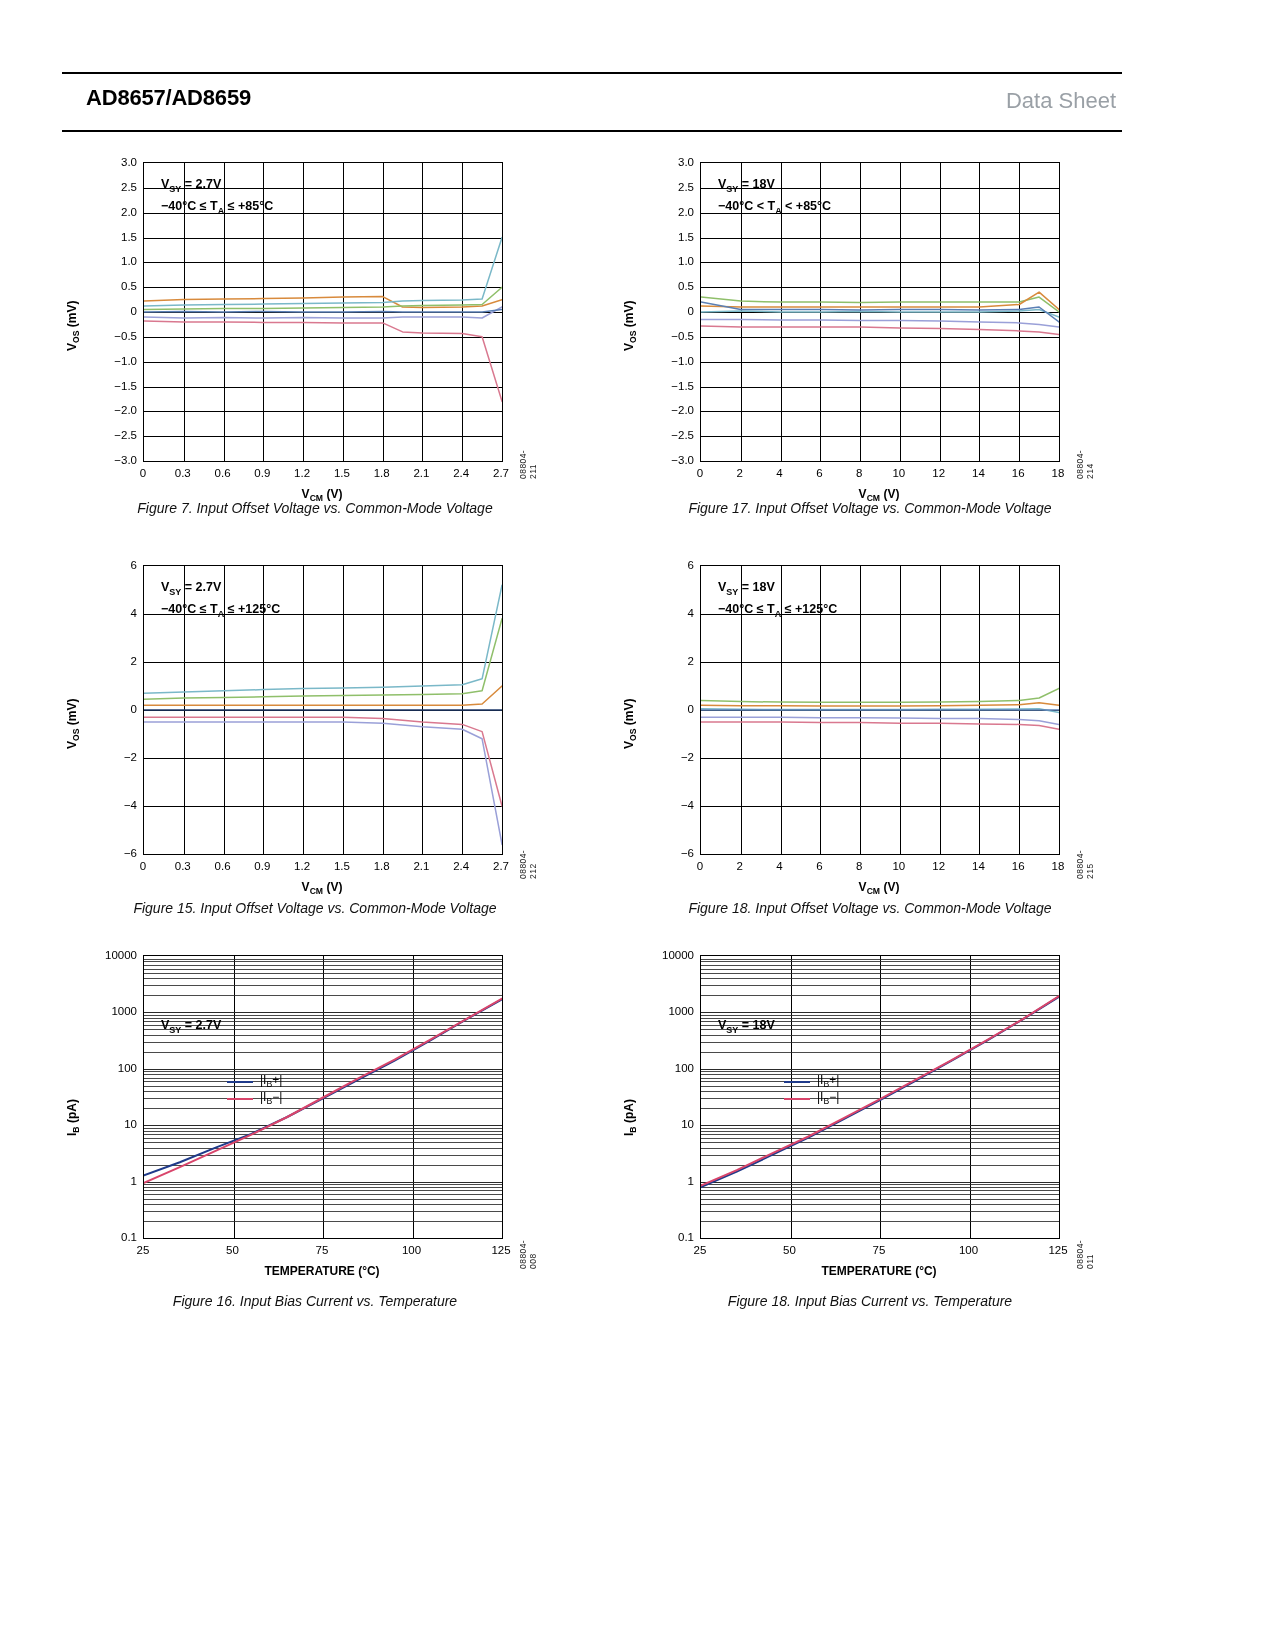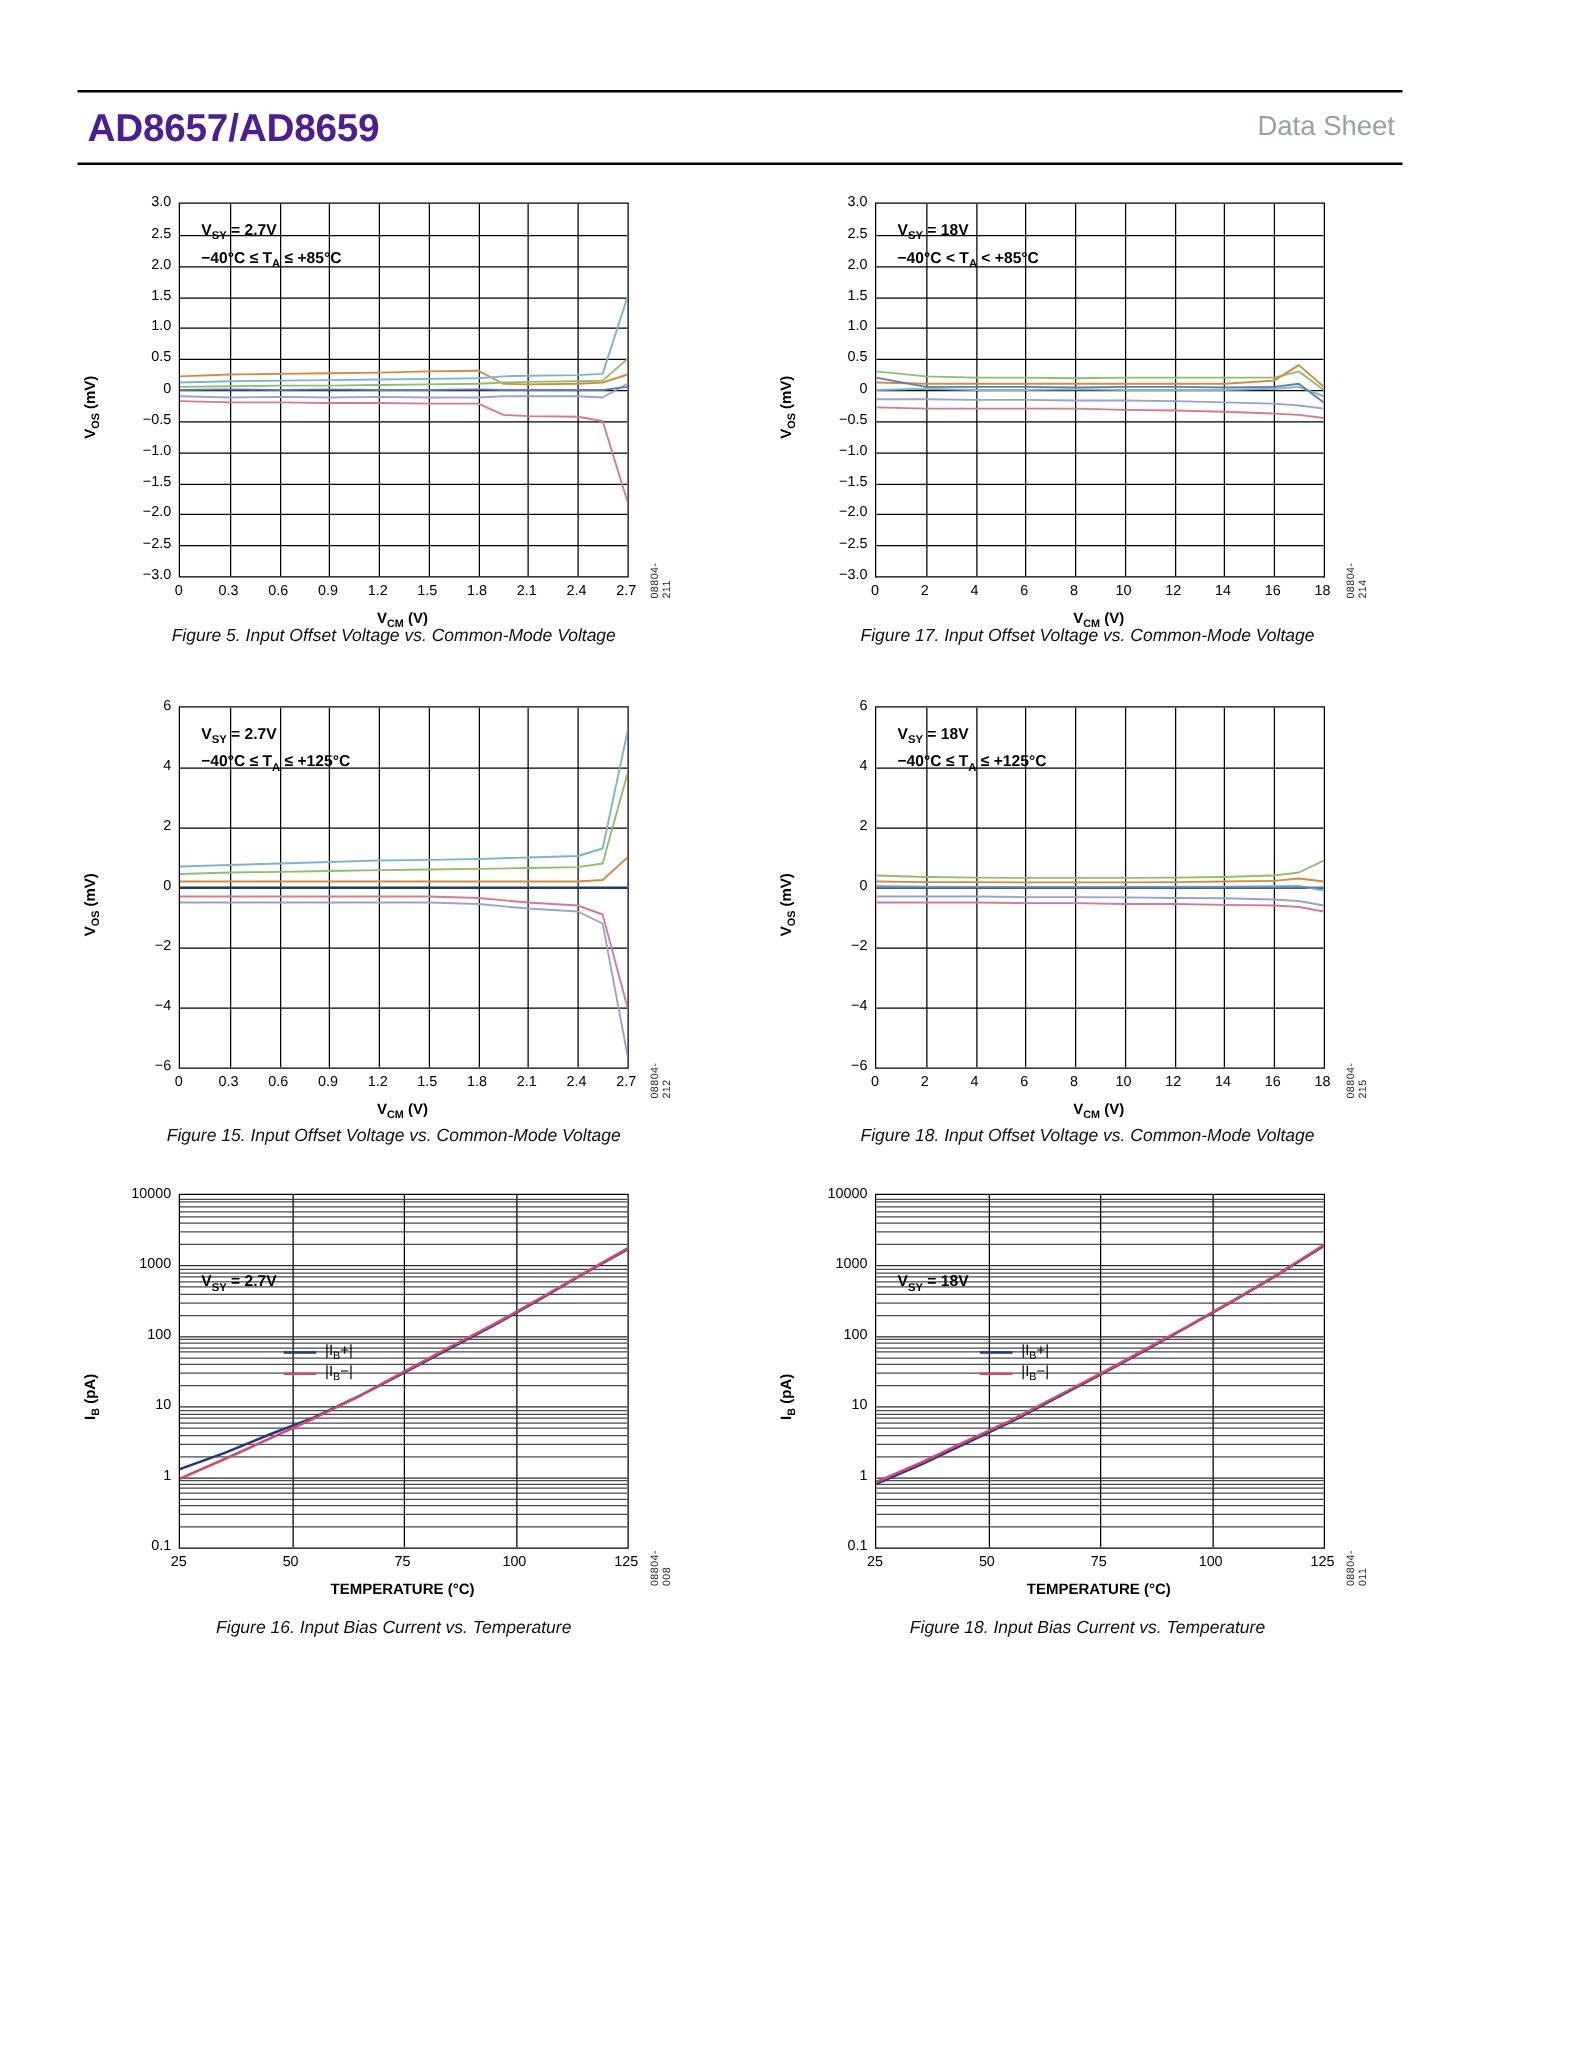--- a/index.html
+++ b/index.html
@@ -11,22 +11,22 @@
     position:relative;
   }
   .page{position:relative;width:1275px;height:1650px;}
 
   
   .header{
     position:absolute;left:62px;top:72px;width:1060px;height:56px;
     border-top:2px solid #000;border-bottom:2px solid #000;
   }
   .header .title{
-    position:absolute;left:8px;top:11px;
-    font-size:31px;font-weight:bold;letter-spacing:-0.2px;color:#4c1d95;
+    position:absolute;left:24px;top:11px;
+    font-size:22px;font-weight:bold;letter-spacing:-0.2px;color:#000000;
   }
   .header .ds{
     position:absolute;right:6px;top:14px;
     font-size:22px;color:#9aa0a6;font-weight:normal;
   }
 
   
   .footer{
     position:absolute;left:0;top:1504px;width:1275px;text-align:center;
     font-size:13.5px;color:#333;
@@ -125,21 +125,21 @@
         <div class="xtick" style="left: 262.333px; top: 467px;">0.9</div>
         <div class="xtick" style="left: 302.111px; top: 467px;">1.2</div>
         <div class="xtick" style="left: 341.889px; top: 467px;">1.5</div>
         <div class="xtick" style="left: 381.667px; top: 467px;">1.8</div>
         <div class="xtick" style="left: 421.444px; top: 467px;">2.1</div>
         <div class="xtick" style="left: 461.222px; top: 467px;">2.4</div>
         <div class="xtick" style="left: 501px; top: 467px;">2.7</div>
         <div class="axlabel" style="left: 143px; width: 358px; top: 487px;">V<sub>CM</sub> (V)</div>
         <div class="axlabel y" style="left: 65px; top: 351px; transform: rotate(-90deg); white-space: nowrap;">V<sub>OS</sub> (mV)</div>
         <div class="ann" style="left: 161px; top: 176px;">V<sub>SY</sub> = 2.7V<br>−40°C ≤ T<sub>A</sub> ≤ +85°C</div>
-        <div class="caption" style="left: 125px; top: 500px; width: 380px;">Figure 5. Input Offset Voltage vs. Common-Mode Voltage</div>
+        <div class="caption" style="left: 125px; top: 500px; width: 380px;">Figure 7. Input Offset Voltage vs. Common-Mode Voltage</div>
         <div class="sidecode" style="left: 518px; top: 450px;">08804-211</div>
       </div>
       <div class="fig" style="left: 0px; top: 0px;">
         <div class="plot" style="left: 700px; top: 162px; width: 358px; height: 298px;">
           <div class="gl v" style="left: 40px;"></div>
           <div class="gl v" style="left: 80px;"></div>
           <div class="gl v" style="left: 119px;"></div>
           <div class="gl v" style="left: 159px;"></div>
           <div class="gl v" style="left: 199px;"></div>
           <div class="gl v" style="left: 239px;"></div>

